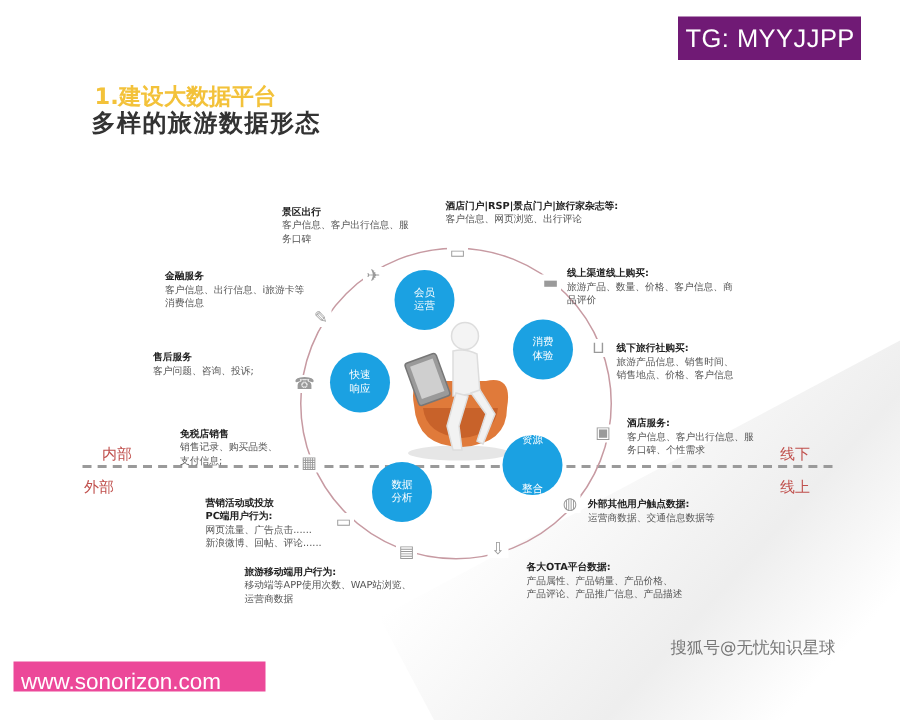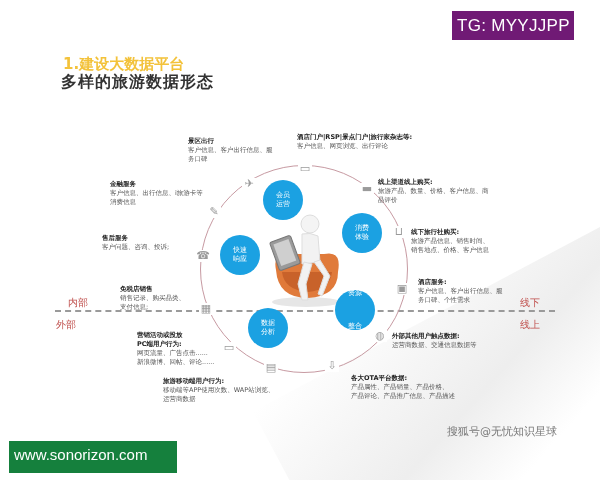--- a/index.html
+++ b/index.html
@@ -51,22 +51,22 @@
     position:absolute; width:14px; height:12px; color:#9a9a9a;
     font-size:11px; line-height:12px; text-align:center;
     background:#fff;
   }
   .figure { position:absolute; left:258px; top:210px; width:90px; height:100px; }
   .watermark {
     position:absolute; left:447px; top:424px;
     font-size:11px; color:#777;
   }
   .site-badge {
-    position:absolute; left:9px; top:441px; width:168px; height:32px;
-    background:#15803d; color:#fff;
+    position:absolute; left:9px; top:441px; width:168px; height:20px;
+    background:#ec4899; color:#fff;
     font-family:"Liberation Sans", sans-serif; font-size:15px;
     line-height:28px; padding-left:5px; box-sizing:border-box;
   }
 </style>
 </head>
 <body>
 
 <div class="bg-swoosh"></div>
 
 <div class="tg-badge">TG: MYYJJPP</div>

